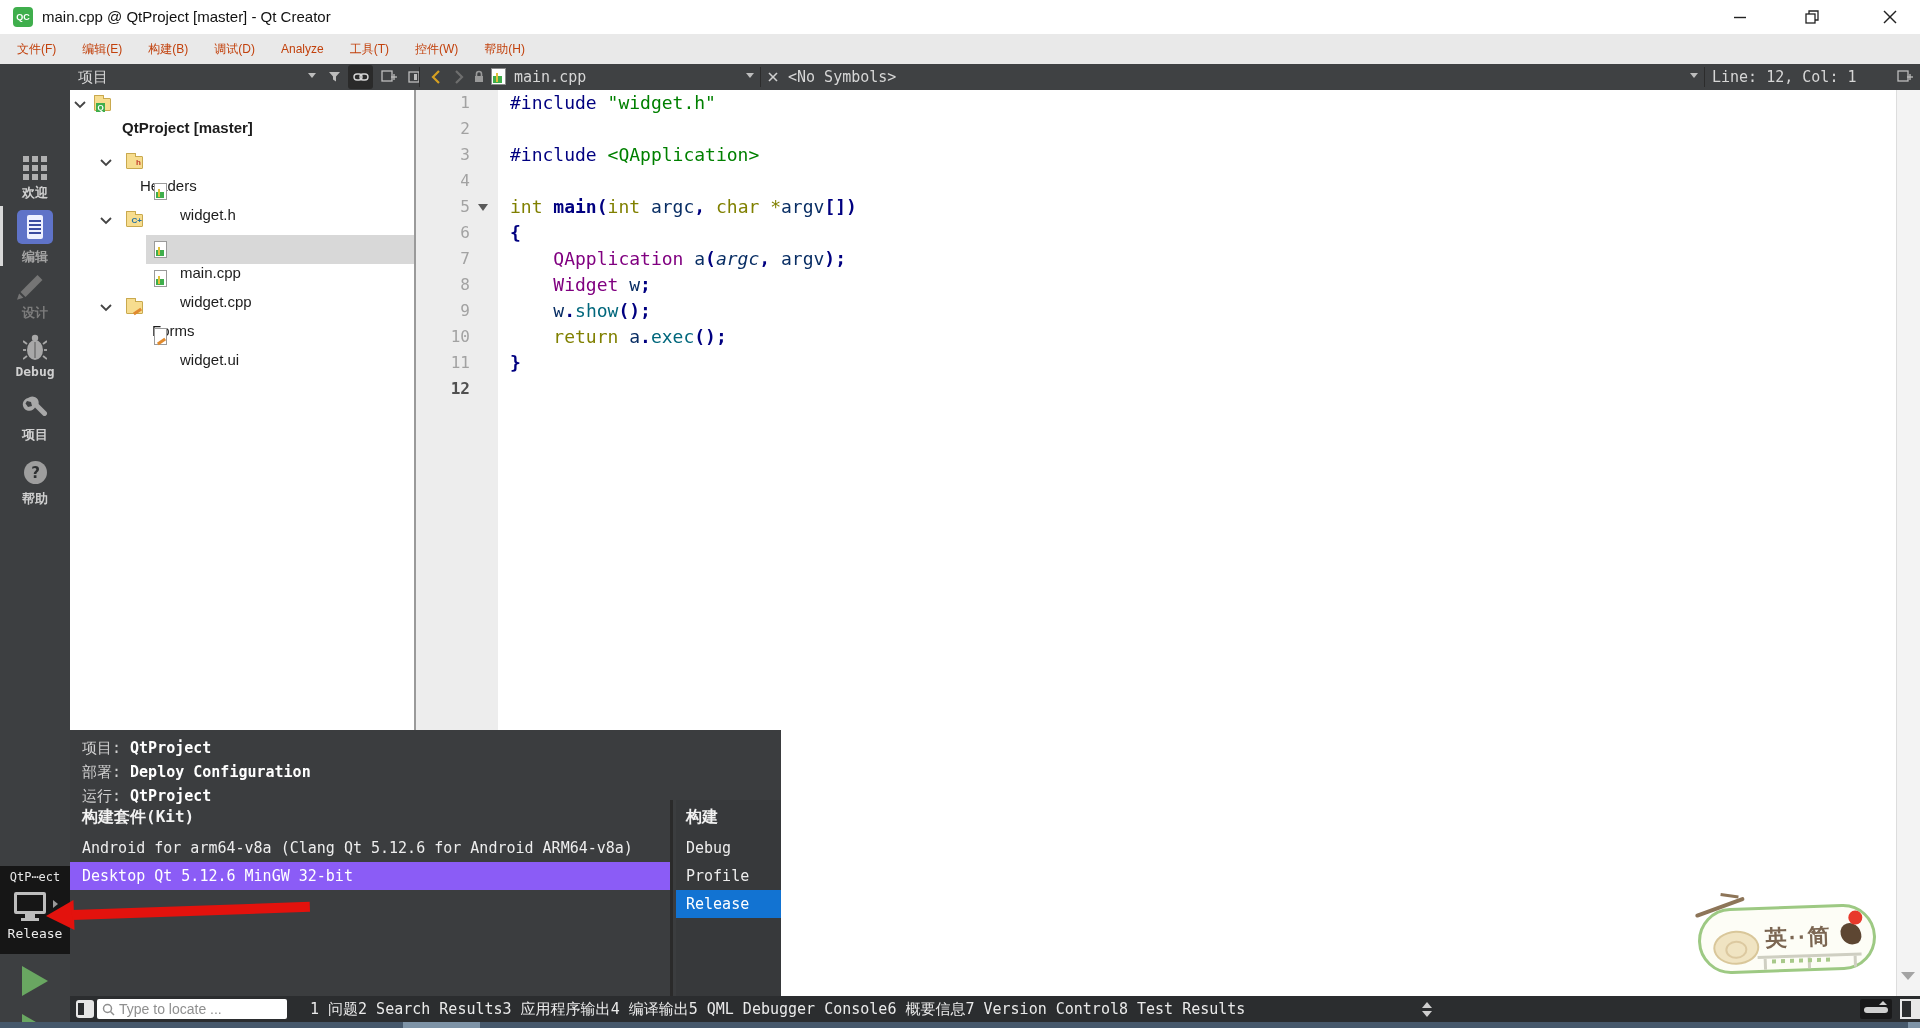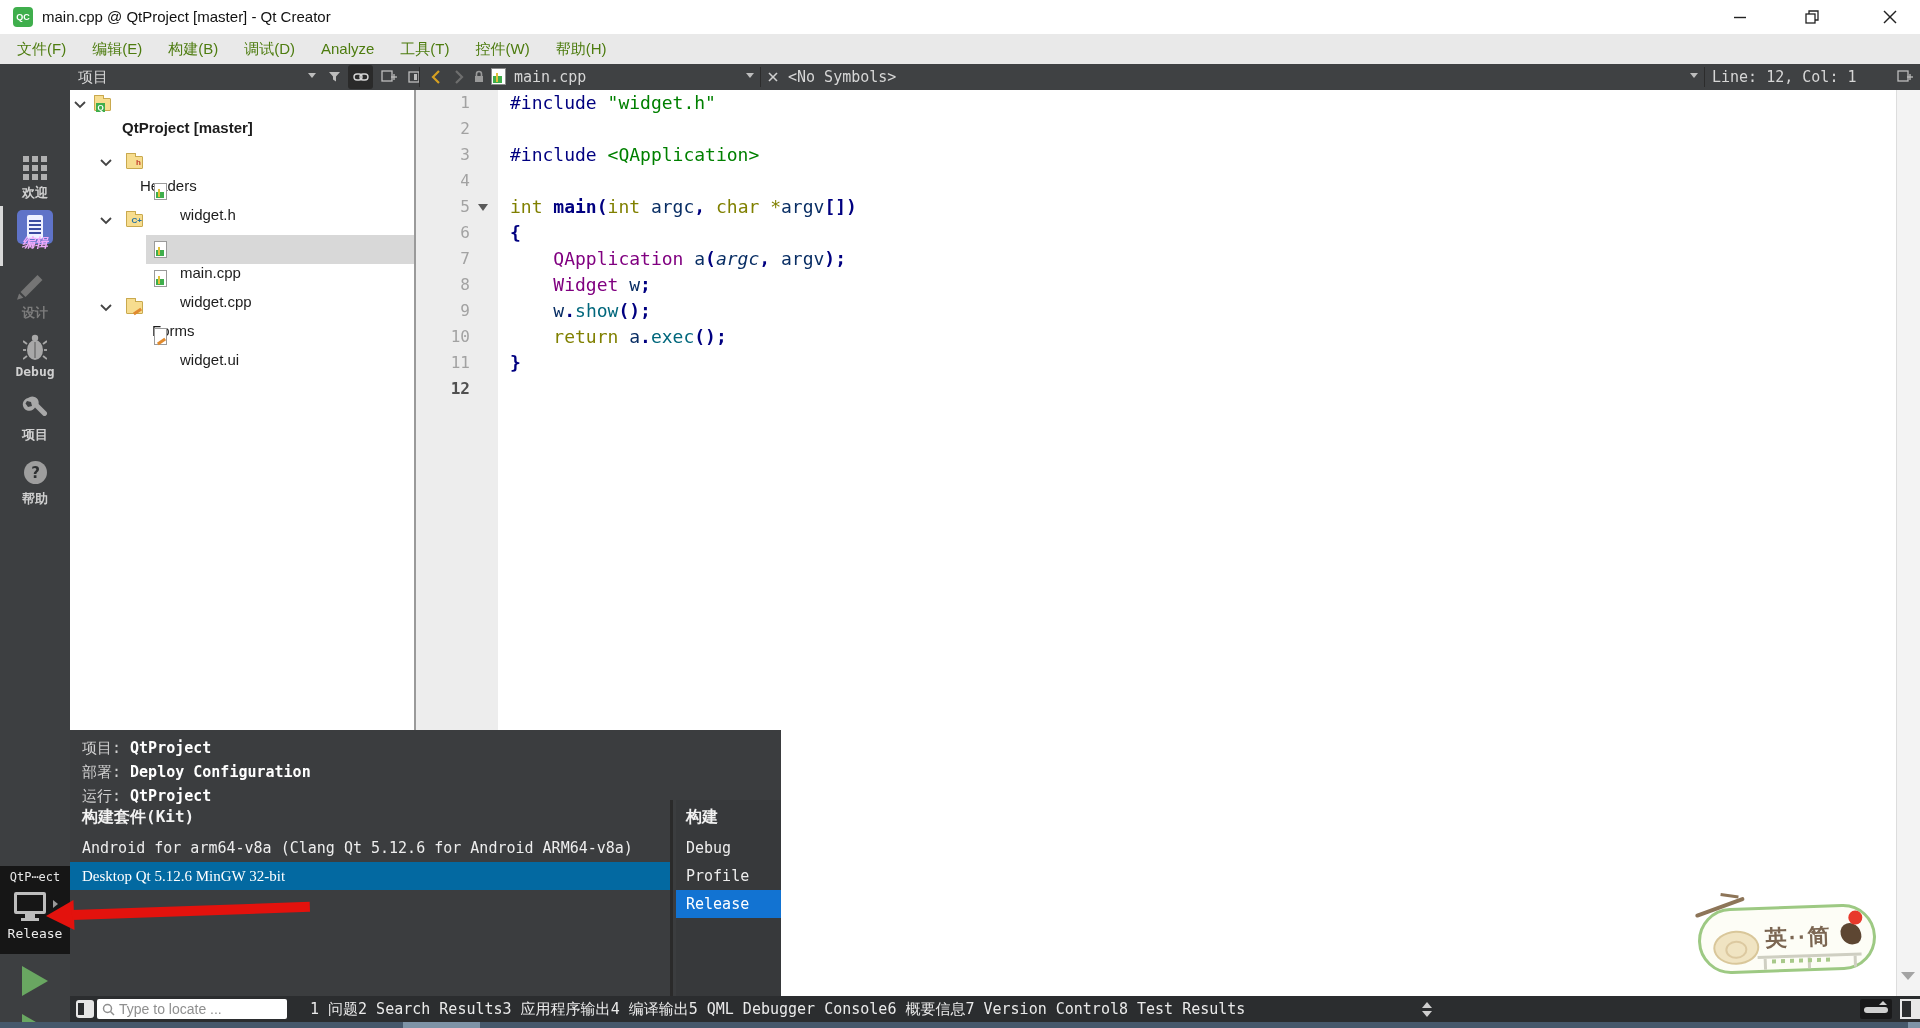--- a/index.html
+++ b/index.html
@@ -10,21 +10,21 @@
   .mono { font-family:"DejaVu Sans Mono", monospace; }
 
   
   .titlebar { position:absolute; left:0; top:0; width:1920px; height:34px; background:#ffffff; }
   .qc-badge { position:absolute; left:13px; top:7px; width:20px; height:20px; background:#3fae4c; border-radius:4px; color:#fff; font-size:9px; font-weight:bold; text-align:center; line-height:20px; }
   .win-title { position:absolute; left:42px; top:0; height:34px; line-height:34px; font-size:15px; color:#111; }
   .winbtn { position:absolute; top:0; width:50px; height:34px; display:flex; align-items:center; justify-content:center; }
 
   
   .menubar { position:absolute; left:0; top:34px; width:1920px; height:30px; background:#e9e9e9; display:flex; align-items:stretch; padding-left:4px; }
-  .menu-item { padding:0 13px; line-height:30px; font-size:15px; color:#4d7c0f; }
+  .menu-item { padding:0 13px; line-height:30px; font-size:12px; color:#c2410c; }
 
   
   .toolbar { position:absolute; left:70px; top:64px; width:1850px; height:26px; background:#3f4143; }
   .tb-text { position:absolute; top:0; height:26px; line-height:26px; font-size:15px; color:#d6d6d6; }
   .combo-arrow { position:absolute; top:9px; width:0; height:0; border-left:4px solid transparent; border-right:4px solid transparent; border-top:5px solid #bdbdbd; }
   .tb-sep { position:absolute; top:3px; width:1px; height:20px; background:#2c2c2c; }
   .sync-btn { position:absolute; left:278px; top:1px; width:25px; height:24px; background:#2a2a2a; border-radius:3px; display:flex; align-items:center; justify-content:center; }
   .icon-btn { position:absolute; top:1px; height:24px; display:flex; align-items:center; justify-content:center; }
   .file-icon { position:absolute; width:15px; height:17px; background:#fff; border:1px solid #8a8a8a; }
   .file-icon .chart { position:absolute; left:1px; bottom:1px; width:9px; height:7px; background:#3fae4c; }
@@ -91,21 +91,21 @@
   .sb-chev { position:absolute; left:4px; top:882px; width:0; height:0; border-left:7px solid transparent; border-right:7px solid transparent; border-top:8px solid #a3a3a3; }
 
   
   .kit-popup { position:absolute; left:70px; top:730px; width:711px; height:266px; background:#3b3d3f; z-index:5; }
   .kp-buildcol { position:absolute; left:606px; top:70px; width:105px; height:196px; background:#37393b; }
   .kp-divider { position:absolute; left:600px; top:70px; width:3px; height:196px; background:#2a2a2a; }
   .kp-info { position:absolute; left:12px; height:24px; line-height:24px; font-family:"DejaVu Sans Mono", monospace; font-size:15px; color:#cfcfcf; }
   .kp-info b { color:#ffffff; }
   .kp-header { position:absolute; top:74px; height:26px; line-height:26px; font-family:"DejaVu Sans Mono", monospace; font-size:16px; font-weight:bold; color:#f2f2f2; }
   .kp-kitrow { position:absolute; left:0; width:600px; height:28px; line-height:28px; padding-left:12px; font-family:"DejaVu Sans Mono", monospace; font-size:15px; color:#ededed; }
-  .kp-kitrow.sel { background:#0369a1; color:#ffffff;font-family:Liberation Serif, serif; }
+  .kp-kitrow.sel { background:#8b5cf6; color:#ffffff; }
   .kp-buildrow { position:absolute; left:606px; width:105px; height:28px; line-height:28px; padding-left:10px; font-family:"DejaVu Sans Mono", monospace; font-size:15px; color:#ededed; }
   .kp-buildrow.sel { background:#1273d2; color:#ffffff; }
 
   
   .statusbar { position:absolute; left:70px; top:996px; width:1850px; height:26px; background:#2b2d2f; }
   .sb-toggle { position:absolute; left:6px; top:4px; width:18px; height:18px; background:#e6e6e6; border-radius:3px; }
   .sb-toggle i { position:absolute; left:2px; top:3px; width:6px; height:12px; background:#2b2d2f; }
   .locator { position:absolute; left:27px; top:3px; width:190px; height:20px; background:#ffffff; border-radius:2px; display:flex; align-items:center; }
   .locator .ph { font-size:14px; color:#8f8f8f; margin-left:4px; }
   .panes { position:absolute; left:240px; top:0; height:26px; display:flex; gap:0; align-items:center; }
@@ -266,21 +266,21 @@
     </div>
     <div>
       <div class="mode-strip"></div>
       <div class="edit-active-bg"></div>
       <div class="doc-icon">
         <i style="top:5px;"></i>
           <i style="top:9px;"></i>
           <i style="top:13px;"></i>
           <i style="top:17px;"></i>
       </div>
-      <div class="mode-label" style="top:170px;color:#f0abfc;font-style:italic;">编辑</div>
+      <div class="mode-label" style="top:184px;color:#a3a3a3;">编辑</div>
     </div>
     <div>
       <div class="pencil"></div>
       <div class="mode-label dim" style="top:240px;">设计</div>
     </div>
     <div>
       <svg class="abs" style="left:23px;top:268px;" width="24" height="30" viewBox="0 0 24 30">
         <circle cx="12" cy="6" r="3.2" fill="#a8a8a8"></circle>
         <ellipse cx="12" cy="18" rx="8" ry="10" fill="#a8a8a8"></ellipse>
         <line x1="4" y1="12" x2="0" y2="9" stroke="#a8a8a8" stroke-width="1.8"></line>

